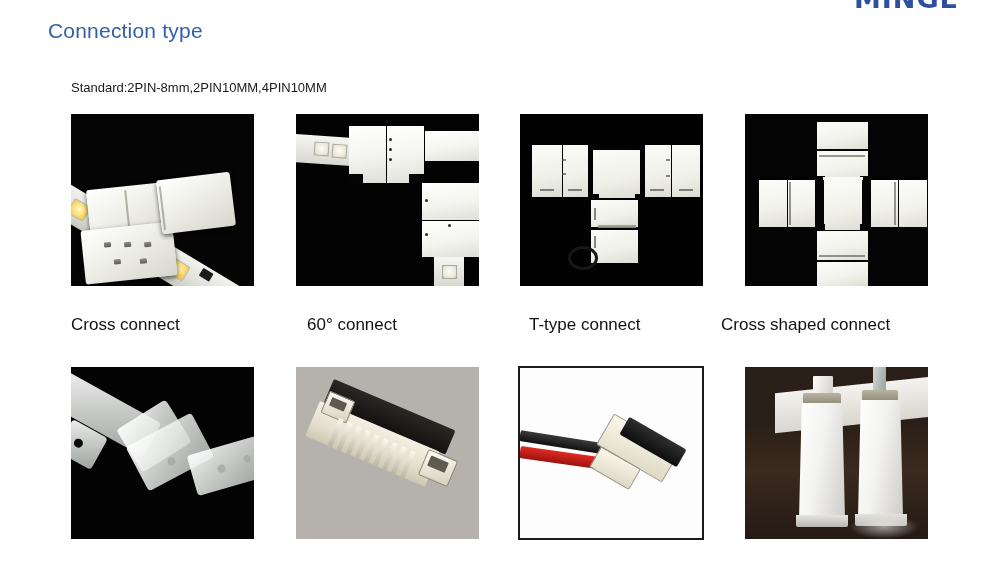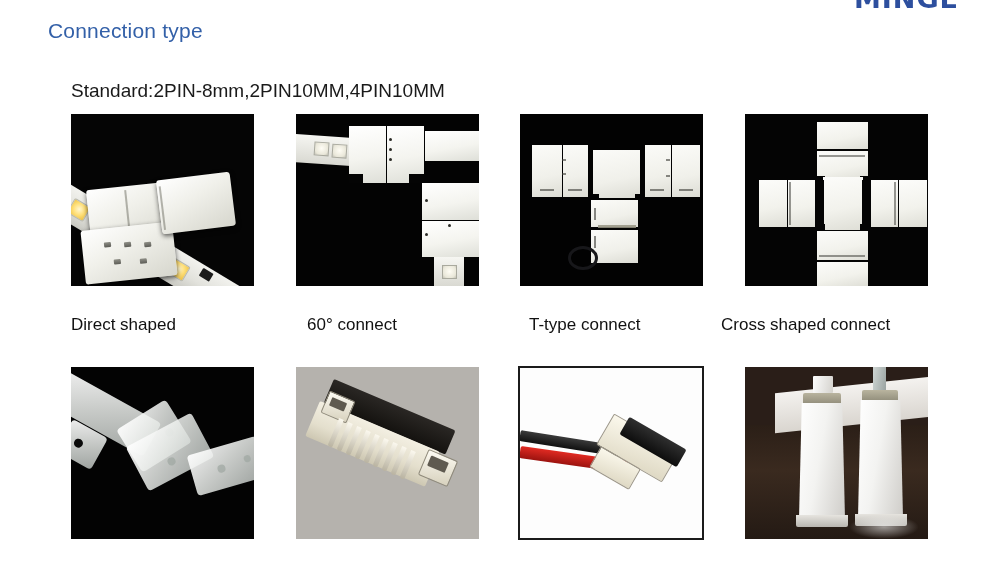--- a/index.html
+++ b/index.html
@@ -40,21 +40,21 @@
     font-size: 21px;
     color: #3360a8;
     letter-spacing: .2px;
     white-space: nowrap;
     text-align: right;
   }
   #standard-spec {
     position: absolute;
     left: 71px;
     top: 80px;
-    font-size: 19px;
+    font-size: 13px;
     color: #1a1a1a;
     white-space: nowrap;
   }
 
   
   .photo {
     position: absolute;
     width: 183px;
     height: 172px;
     overflow: hidden;
@@ -388,21 +388,21 @@
   <div class="gap" style="left:70px;top:66px;width:9px;height:47px"></div>
   <div class="gap" style="left:117px;top:66px;width:9px;height:47px"></div>
   <div class="gap" style="left:72px;top:110px;width:8px;height:10px"></div>
   <div class="gap" style="left:115px;top:110px;width:8px;height:10px"></div>
   <div class="blk" style="left:72px;top:117px;width:51px;height:29px">
     <div class="mark" style="left:2px;top:24px;width:46px;height:2px"></div>
   </div>
   <div class="blk" style="left:72px;top:148px;width:51px;height:24px"></div>
 </div>
 
-<div class="caption cap1">Direct shaped</div>
+<div class="caption cap1">Cross connect</div>
 <div class="caption cap2">60°  connect</div>
 <div class="caption cap3">T-type connect</div>
 <div class="caption cap4">Cross shaped connect</div>
 
 <div class="photo row2 c1" id="photo-clips">
   <div class="clip" style="left:-4px;top:4px;width:108px;height:38px;transform:rotate(29deg);transform-origin:left top"></div>
   <div class="clip" style="left:2px;top:52px;width:40px;height:36px;transform:rotate(29deg);transform-origin:left top">
     <div class="hole" style="left:12px;top:14px;width:9px;height:9px"></div>
   </div>
   <div class="clip" style="left:54px;top:44px;width:58px;height:50px;transform:rotate(-32deg)">

